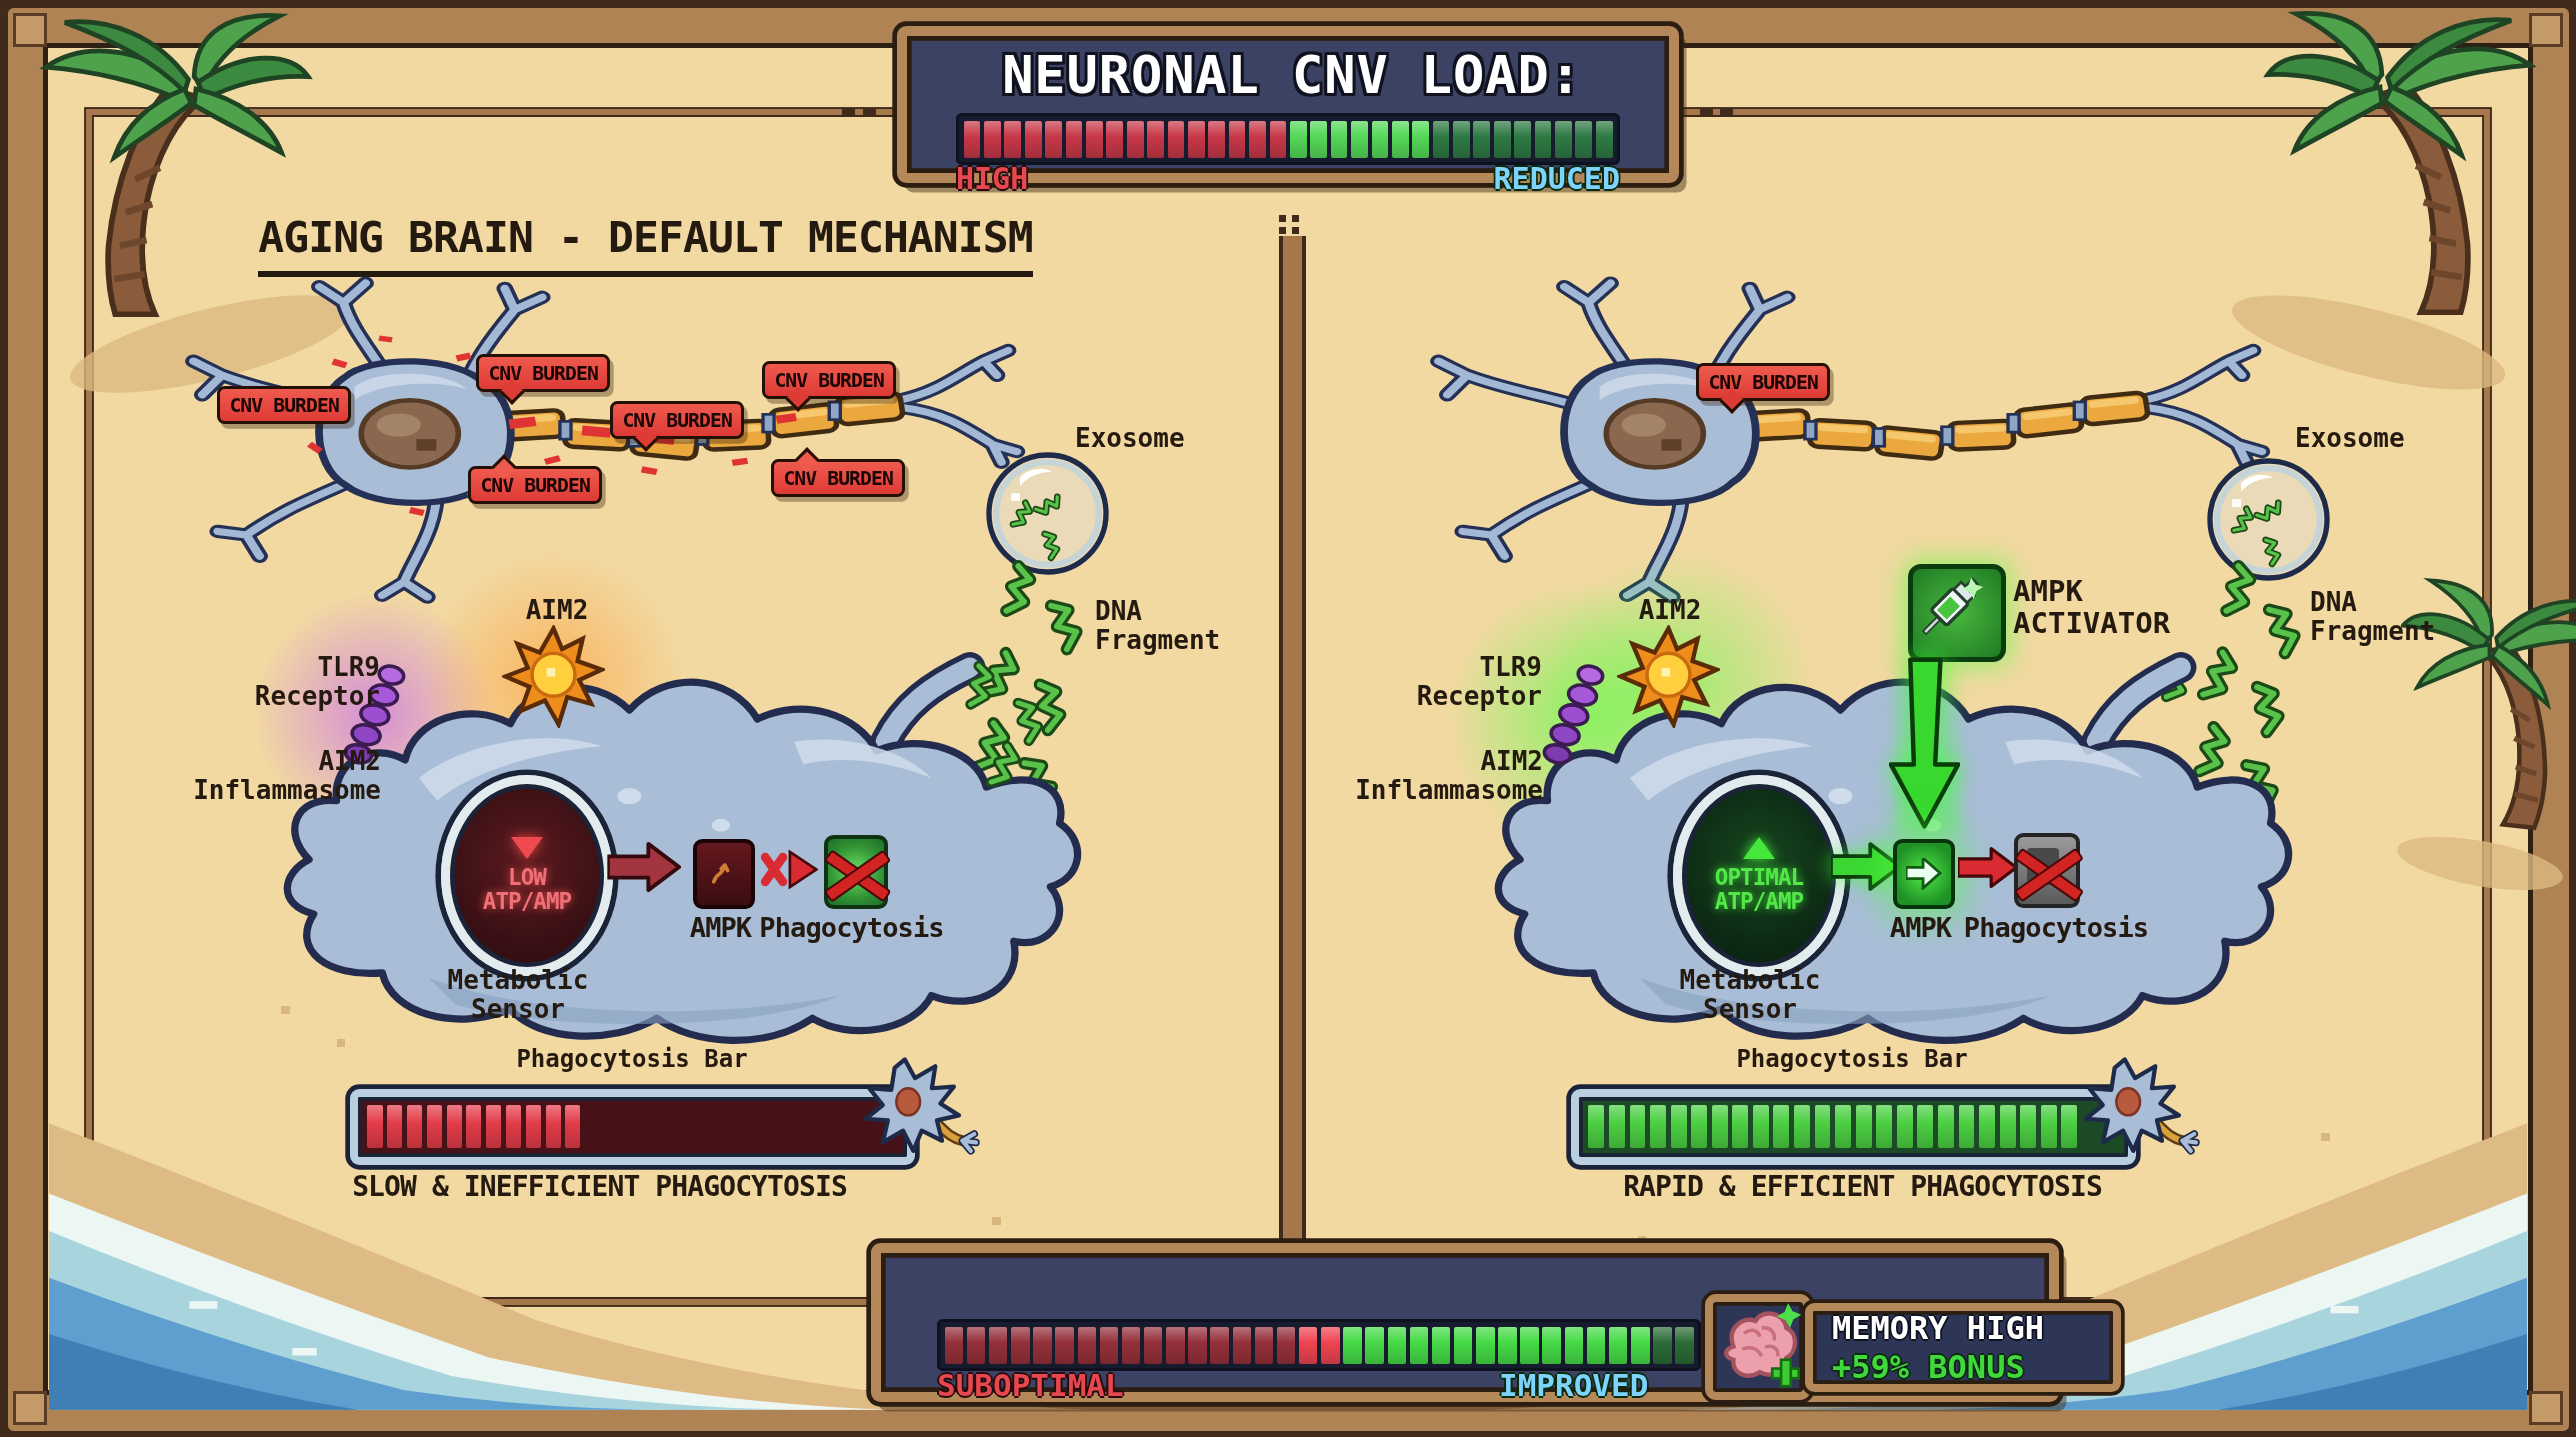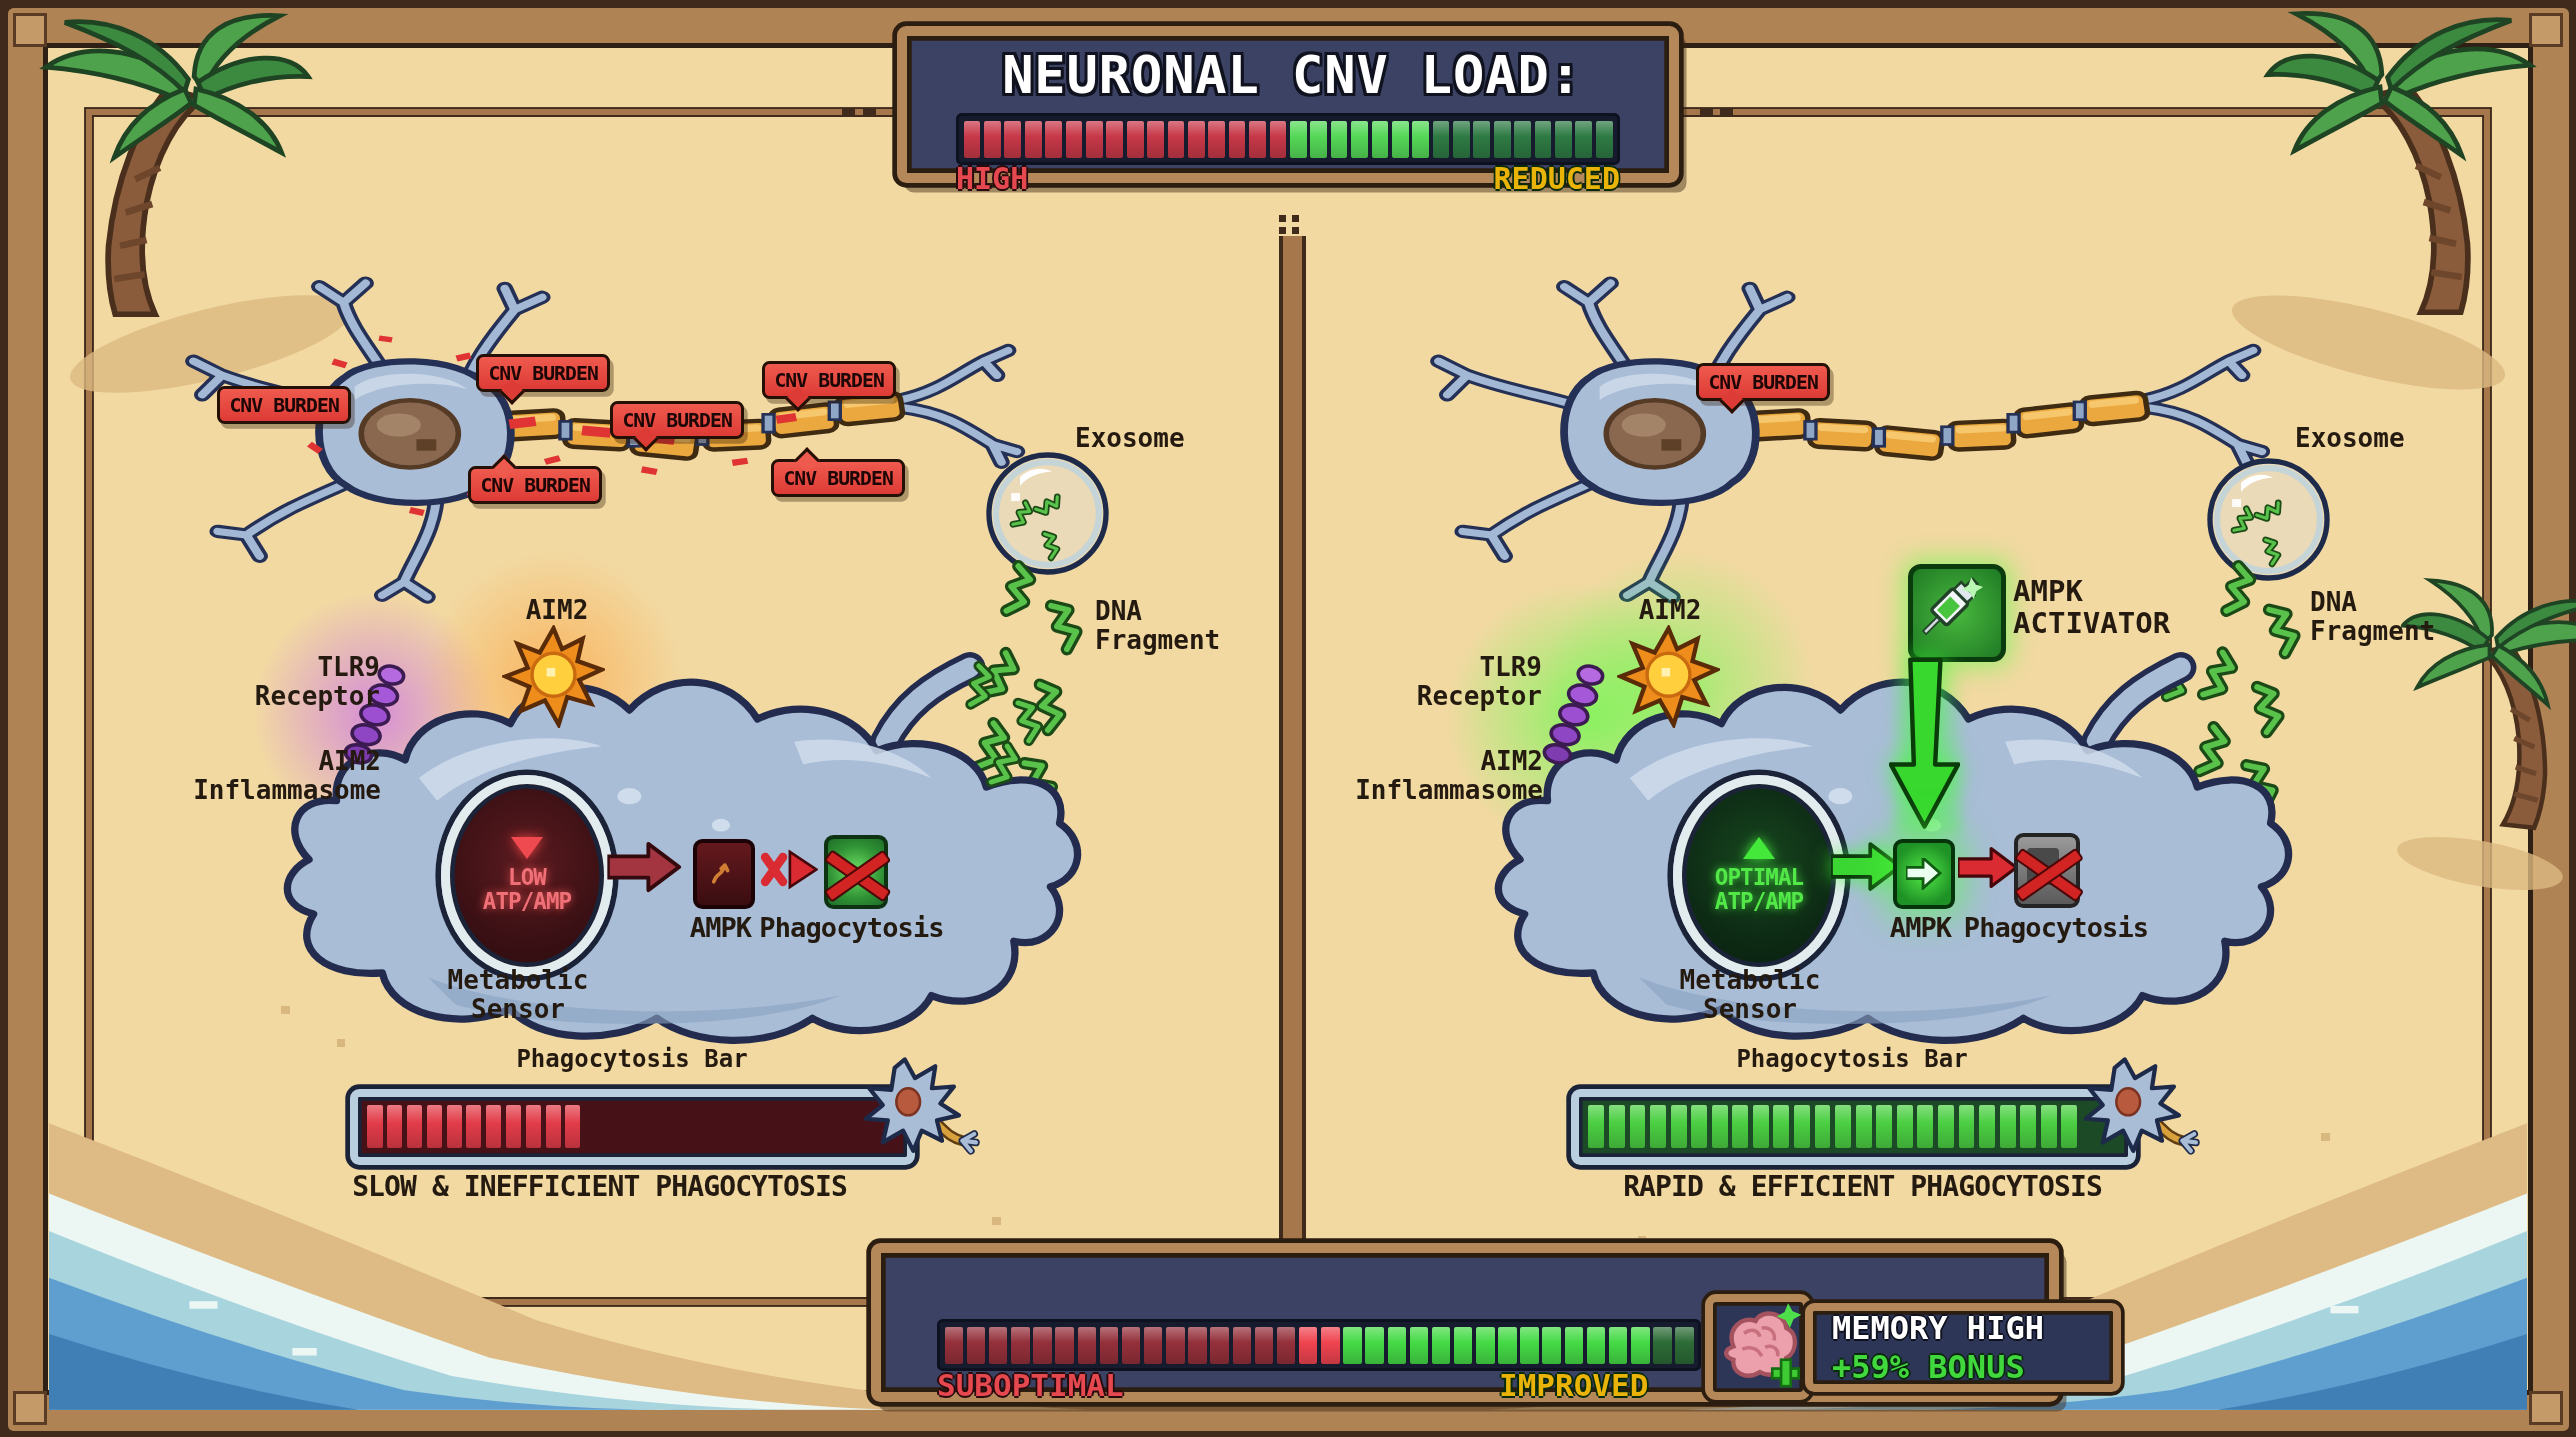--- a/index.html
+++ b/index.html
@@ -21,21 +21,21 @@
   .dot{position:absolute;width:6.6px;height:6.6px;background:#3f2a1c;}
   .speck{position:absolute;background:#d9b87f;}
   .shadow-blob{position:absolute;background:#dcb981;opacity:.8;border-radius:50%;}
   
   .wood-panel{position:absolute;background:#3b4263;border:10.3px solid #b5885a;border-radius:9.4px;
               box-shadow:0 0 0 4.7px #2b1d10, inset 0 0 0 4.7px #2b1d10, 7.5px 9.4px 0 rgba(60,38,18,.45);}
   .banner-title{color:#fff;font-weight:bold;letter-spacing:0.9px;
      text-shadow:2.8px 0 0 #10131f,-2.8px 0 0 #10131f,0 2.8px 0 #10131f,0 -2.8px 0 #10131f,
                  2.8px 2.8px 0 #10131f,-2.8px 2.8px 0 #10131f,2.8px -2.8px 0 #10131f,-2.8px -2.8px 0 #10131f;}
   .tag-red{color:#e5484f;text-shadow:1.9px 0 0 #2a0b0d,-1.9px 0 0 #2a0b0d,0 1.9px 0 #2a0b0d,0 -1.9px 0 #2a0b0d;}
-  .tag-green{color:#eab308;text-shadow:1.9px 0 0 #0a2a0d,-1.9px 0 0 #0a2a0d,0 1.9px 0 #0a2a0d,0 -1.9px 0 #0a2a0d;}
+  .tag-green{color:#7dd3fc;text-shadow:1.9px 0 0 #0a2a0d,-1.9px 0 0 #0a2a0d,0 1.9px 0 #0a2a0d,0 -1.9px 0 #0a2a0d;}
   
   .segbar{display:flex;gap:3.7px;padding:4.7px;background:#161b2e;border:3.7px solid #0e1120;border-radius:5.6px;}
   .segbar .seg{flex:1;border-radius:1.9px;
      background-image:linear-gradient(rgba(255,255,255,.32),rgba(255,255,255,0) 42%,rgba(0,0,0,.18));}
   .pbar{position:absolute;border-radius:9.4px;border:8.4px solid #b9cfdf;
         box-shadow:0 0 0 4.7px #1b2338, inset 0 0 0 3.7px #1b2338;display:flex;gap:4.7px;padding:8.4px 9.4px;}
   .pbar .seg{flex:1;border-radius:1.9px;
      background-image:linear-gradient(rgba(255,255,255,.32),rgba(255,255,255,0) 42%,rgba(0,0,0,.18));}
   .pbar .seg.empty{background:transparent !important;background-image:none !important;}
   
@@ -370,20 +370,22 @@
         <div class="seg" style="background-color: rgb(46, 122, 68);"></div>
         <div class="seg" style="background-color: rgb(46, 122, 68);"></div>
         <div class="seg" style="background-color: rgb(46, 122, 68);"></div>
         <div class="seg" style="background-color: rgb(46, 122, 68);"></div>
         <div class="seg" style="background-color: rgb(46, 122, 68);"></div>
       </div>
     <div class="abs px tag-red" style="left:49px;top:125px;font-size:30px">HIGH</div>
     <div class="abs px tag-green" style="right:49px;top:125px;font-size:30px;text-align:right">REDUCED</div>
   </div>
 
+  <div class="panel-title px" style="left:159px;top:212px;width:973px">
+    <span>AGING BRAIN - DEFAULT MECHANISM</span></div>
 
   <svg class="abs" style="left:178px;top:276px" width="861" height="337" viewBox="0 0 780 380" preserveAspectRatio="none">
       <use href="#sym-neuron"></use>
       <use href="#sym-neuron-damage"></use>
     </svg>
   <svg class="abs" style="left:981px;top:447px" width="133" height="133" viewBox="0 0 142 142">
       <use href="#sym-exosome"></use>
     </svg>
   <div class="abs px" style="left:1075px;top:423px;font-size:26px">Exosome</div>
   <div class="abs px preline" style="left:1095px;top:597px;font-size:26px">DNA

